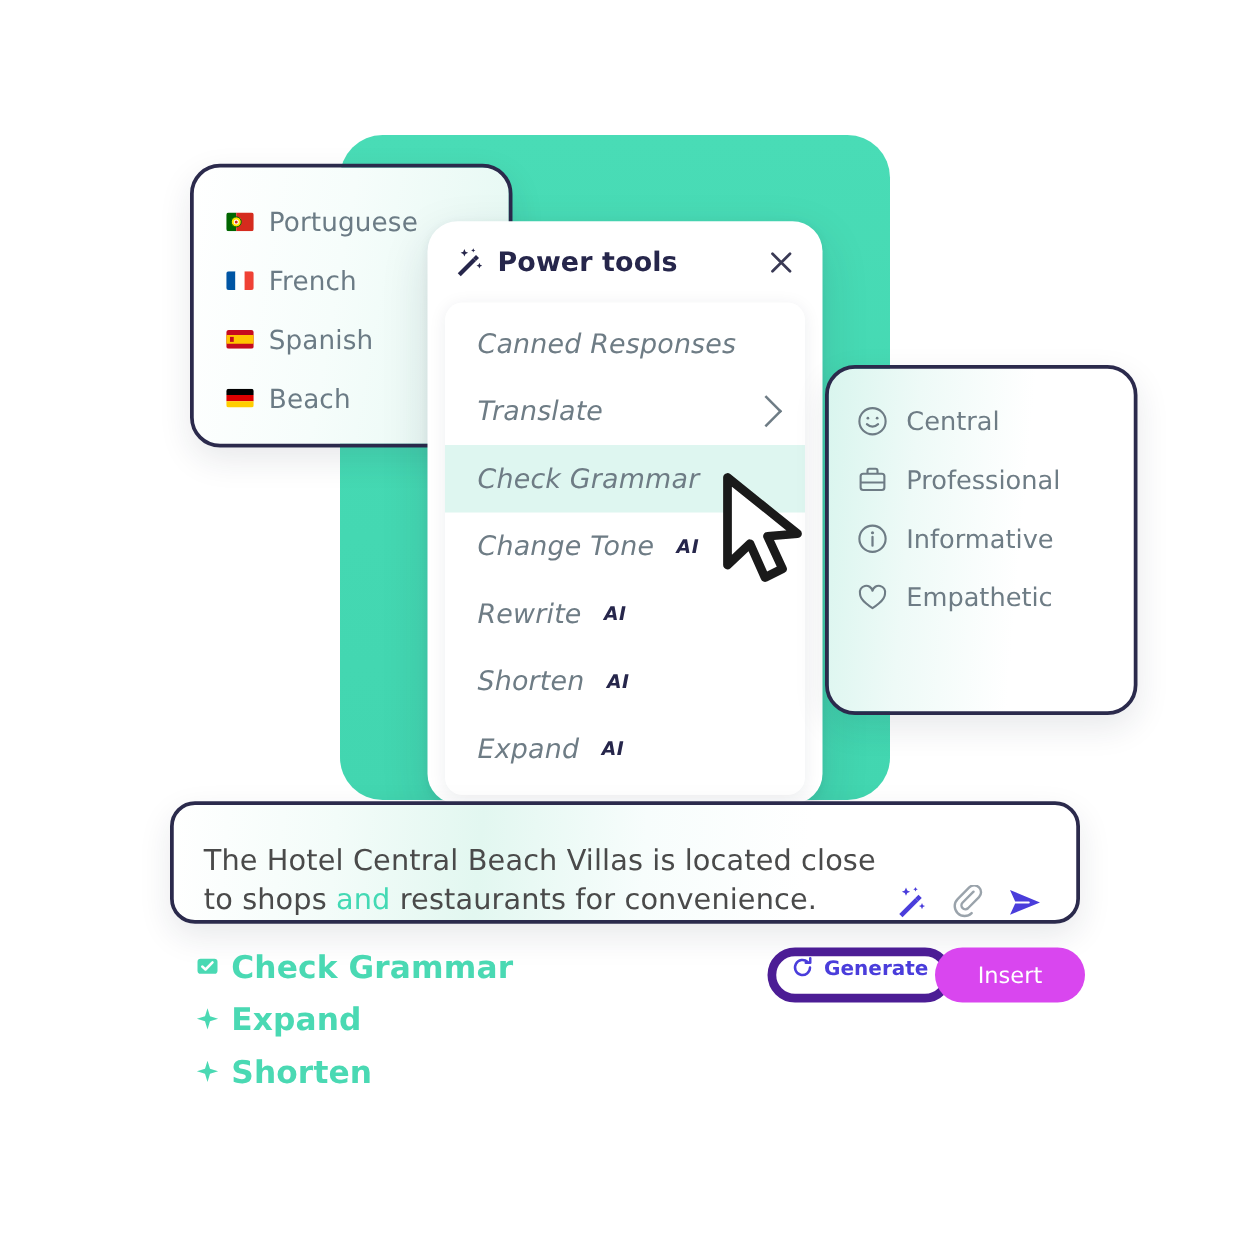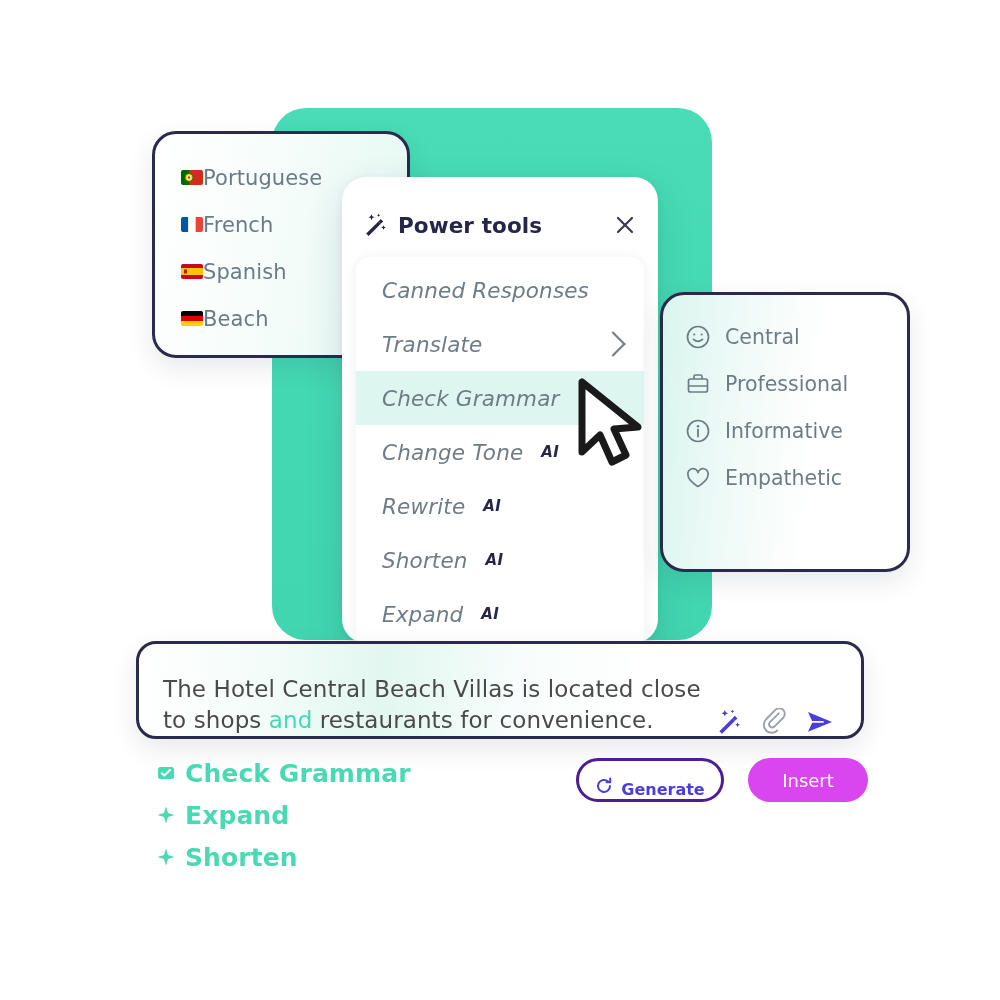--- a/index.html
+++ b/index.html
@@ -53,20 +53,21 @@
     box-shadow: 0 10px 26px rgba(30,40,60,0.10);
     overflow: hidden;
     box-sizing: border-box;
   }
   .lang-list {
     padding: 20px 0 0 26px;
   }
   .lang-item {
     display: flex;
     align-items: center;
+    gap: 12px;
     height: 47px;
     font-size: 21px;
     color: #6b7b85;
     letter-spacing: .1px;
   }
   .flag {
     font-size: 19px;
     width: 22px;
     display: inline-block;
     line-height: 1;
@@ -81,21 +82,21 @@
     height: 466px;
     border-radius: 24px;
     background: #ffffff;
     box-shadow: 0 14px 38px rgba(25,35,60,0.13), 0 2px 8px rgba(25,35,60,0.06);
     overflow: hidden;
   }
   .pt-header {
     height: 64px;
     display: flex;
     align-items: center;
-    padding: 16px 22px 0 20px;
+    padding: 1px 22px 0 20px;
     gap: 10px;
   }
   .pt-title {
     font-size: 21.5px;
     font-weight: bold;
     color: #26264b;
     letter-spacing: .1px;
     flex: 1;
   }
   .wand-icon { width: 26px; height: 26px; display:block; }
@@ -215,29 +216,29 @@
     font-weight: bold;
     color: #4ad9b3;
     letter-spacing: .1px;
     cursor: pointer;
   }
   .green-action svg { display:block; }
 
   
   .generate-btn {
     position: absolute;
-    left: 576px;
+    left: 614px;
     top: 758px;
     width: 148px;
     height: 44px;
-    border: 3px solid #4c1d95;
+    border: 7px solid #4c1d95;
     border-radius: 22px;
     background: #ffffff;
     display: flex;
-    align-items: flex-end;
+    align-items: flex-start;
     justify-content: center;
     gap: 8px;
     color: #4a3ddb;
     font-size: 16px;
     font-weight: bold;
     box-sizing: border-box;
     cursor: pointer;
   }
   .insert-btn {
     position: absolute;

